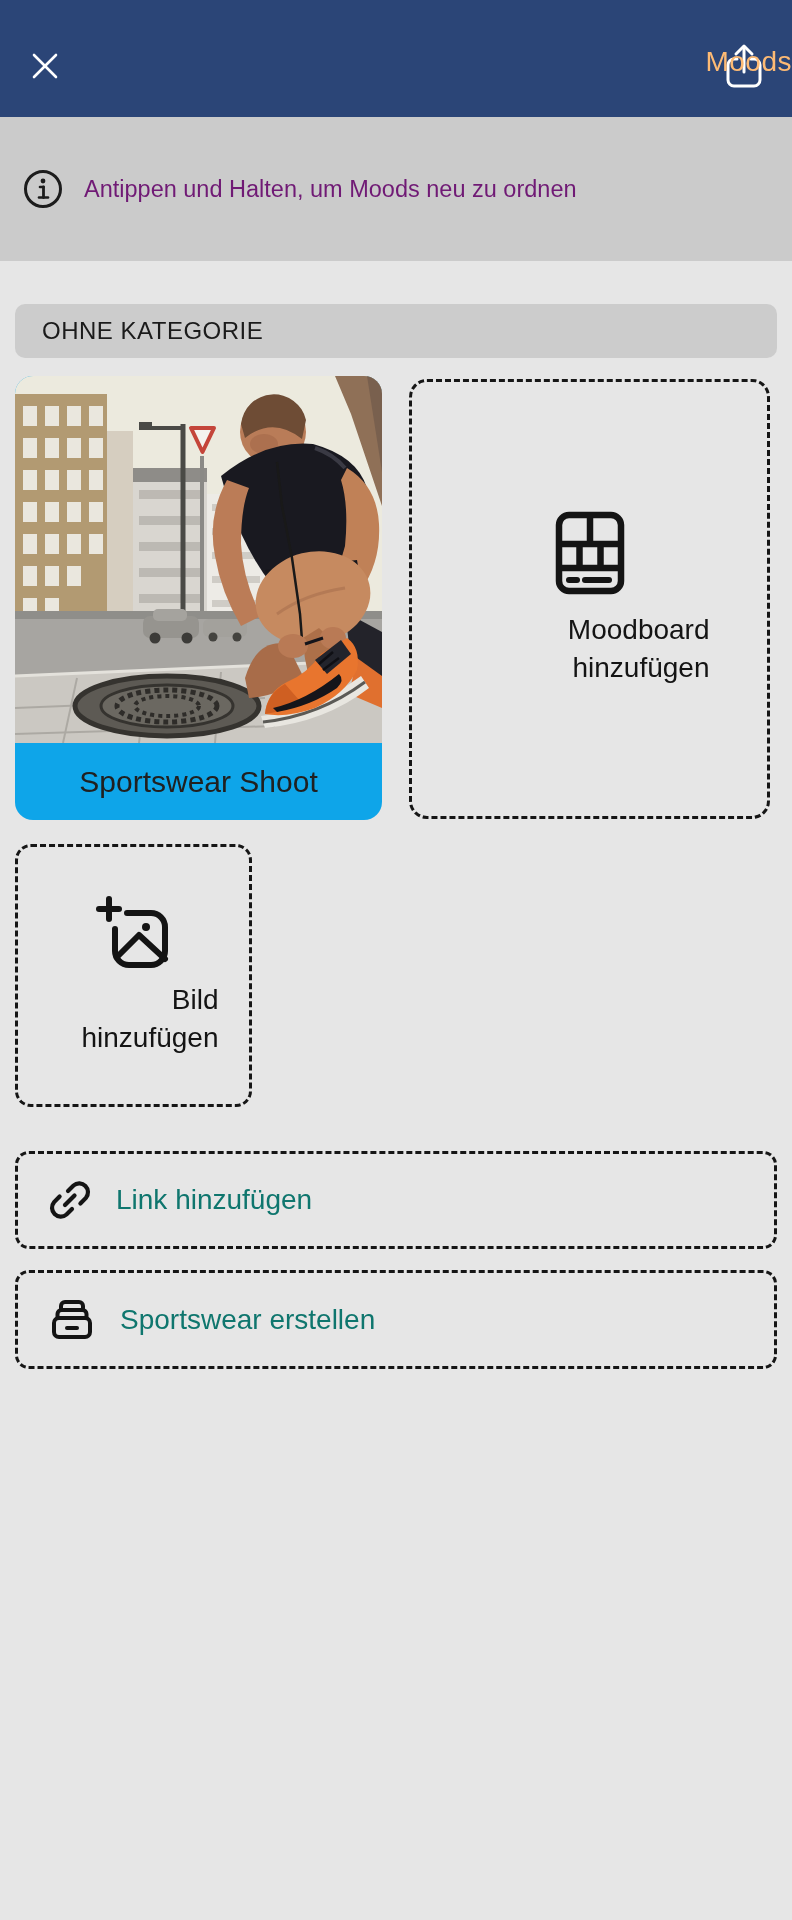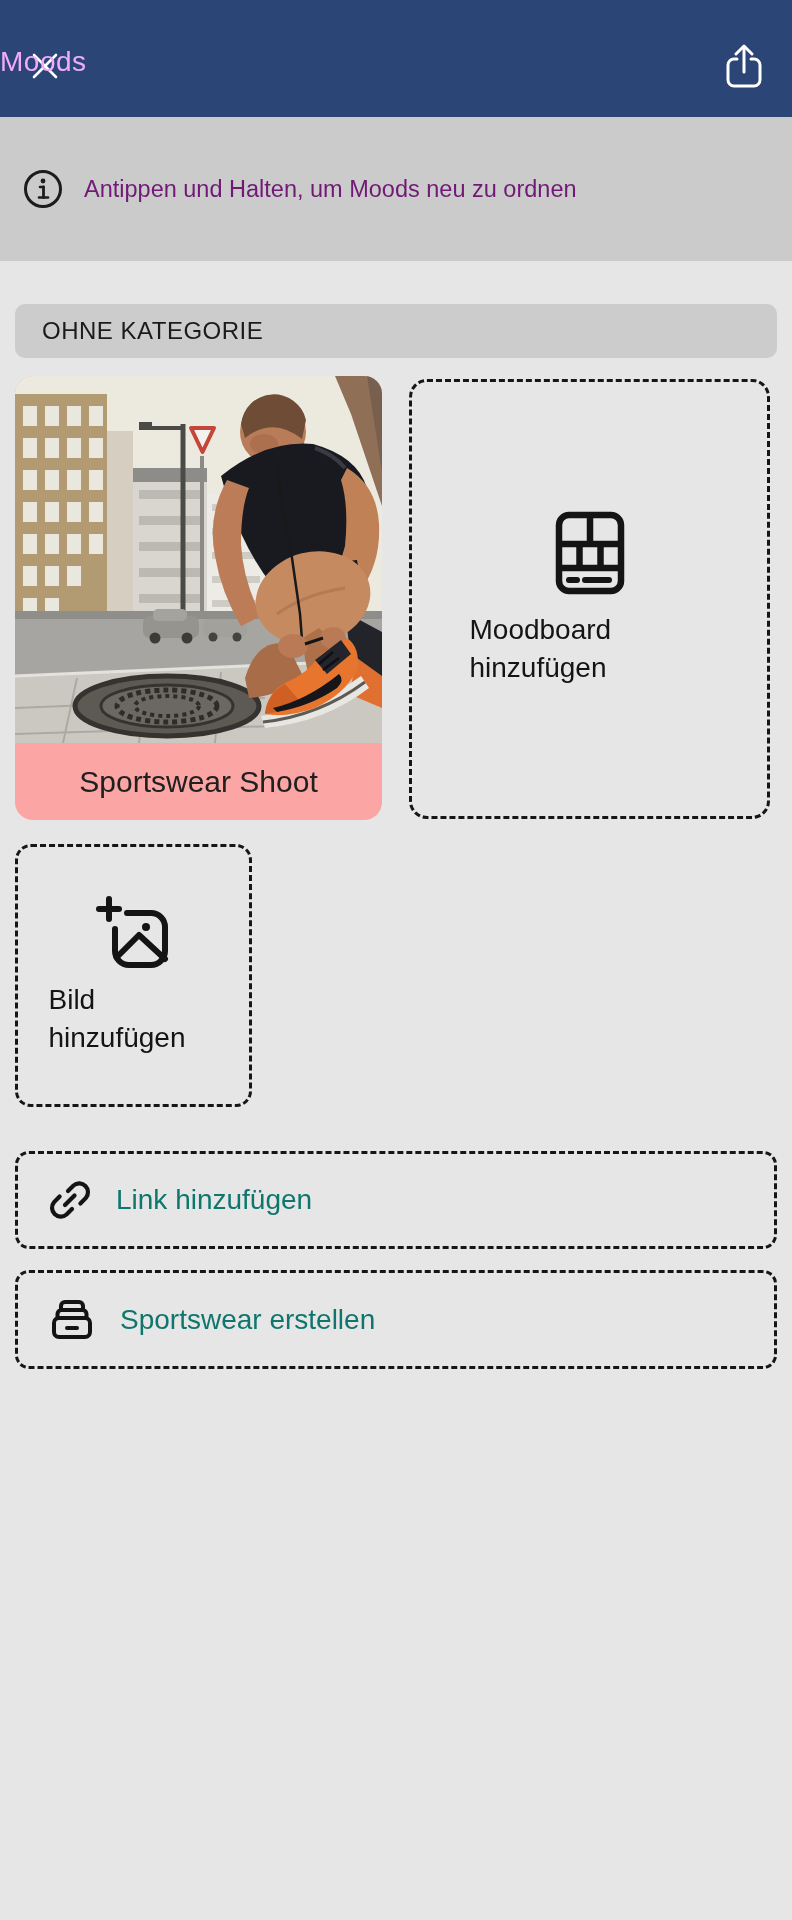--- a/index.html
+++ b/index.html
@@ -2,40 +2,40 @@
 <html><head>
 <meta charset="utf-8">
 <style>
   * { margin:0; padding:0; box-sizing:border-box; }
   html,body { width:792px; background:#e6e6e6; font-family:"Liberation Sans", sans-serif; }
   .screen { width:792px; height:1920px; background:#e6e6e6; overflow:hidden; position:relative; }
 
   
   header { height:117px; background:#2b4577; display:flex; align-items:center; justify-content:space-between; padding:14px 28px 0 28px; }
   .nav-btn { background:none; border:none; padding:0; cursor:pointer; display:flex; align-items:center; }
-  .nav-title { color:#f0abfc; font-size:28px; letter-spacing:.5px; position:absolute; left:0; right:0; top:46px; text-align:left; pointer-events:none; }
+  .nav-title { color:#fdba74; font-size:28px; letter-spacing:.5px; position:absolute; left:0; right:0; top:46px; text-align:right; pointer-events:none; }
 
   
   .banner { height:144px; background:#cbcbcb; display:flex; align-items:center; gap:20px; padding:0 22px; }
   .banner-text { font-size:23.5px; line-height:42px; color:#701a75; width:620px; }
 
   
   .content { padding:17px 15px; }
   .pill { margin-top:26px; height:54px; background:#cccccc; border-radius:10px; display:flex; align-items:center; padding-left:27px; }
   .pill span { font-size:24px; letter-spacing:.5px; color:#1b1b1b; }
 
   .row1 { margin-top:18px; display:flex; gap:27px; align-items:flex-start; }
-  .mood-card { width:367px; height:444px; background:#fca5a5; border-radius:18px; overflow:hidden; display:flex; flex-direction:column; cursor:pointer; }
+  .mood-card { width:367px; height:444px; background:#0ea5e9; border-radius:18px; overflow:hidden; display:flex; flex-direction:column; cursor:pointer; }
   .mood-photo { width:367px; height:367px; flex:0 0 auto; }
   .mood-photo svg { display:block; }
   .mood-label { flex:1; display:flex; align-items:center; justify-content:center; font-size:30px; color:#202020; }
 
   .tile { border:3px dashed #161616; border-radius:18px; display:flex; flex-direction:column; align-items:center; justify-content:center; cursor:pointer; background:transparent; }
   .tile-moodboard { width:361px; height:440px; margin-top:3px; }
-  .tile-label { margin-top:16px; font-size:28px; line-height:38px; color:#141414; text-align:left; }
+  .tile-label { margin-top:16px; font-size:28px; line-height:38px; color:#141414; text-align:right; }
   .tile-moodboard .tile-label { width:240px; }
 
   .row2 { margin-top:24px; display:flex; }
   .tile-bild { width:237px; height:263px; border-radius:16px; }
   .tile-bild .tile-label { width:170px; margin-top:10px; }
 
   .wide-btn { display:flex; align-items:center; gap:24px; width:100%; height:98px; margin-top:44px; padding-left:30px; background:transparent; border:3px dashed #161616; border-radius:14px; cursor:pointer; font-family:"Liberation Sans", sans-serif; }
   .wide-btn + .wide-btn { margin-top:21px; height:99px; }
   .wide-btn span { font-size:28px; color:#0f766e; }
 

